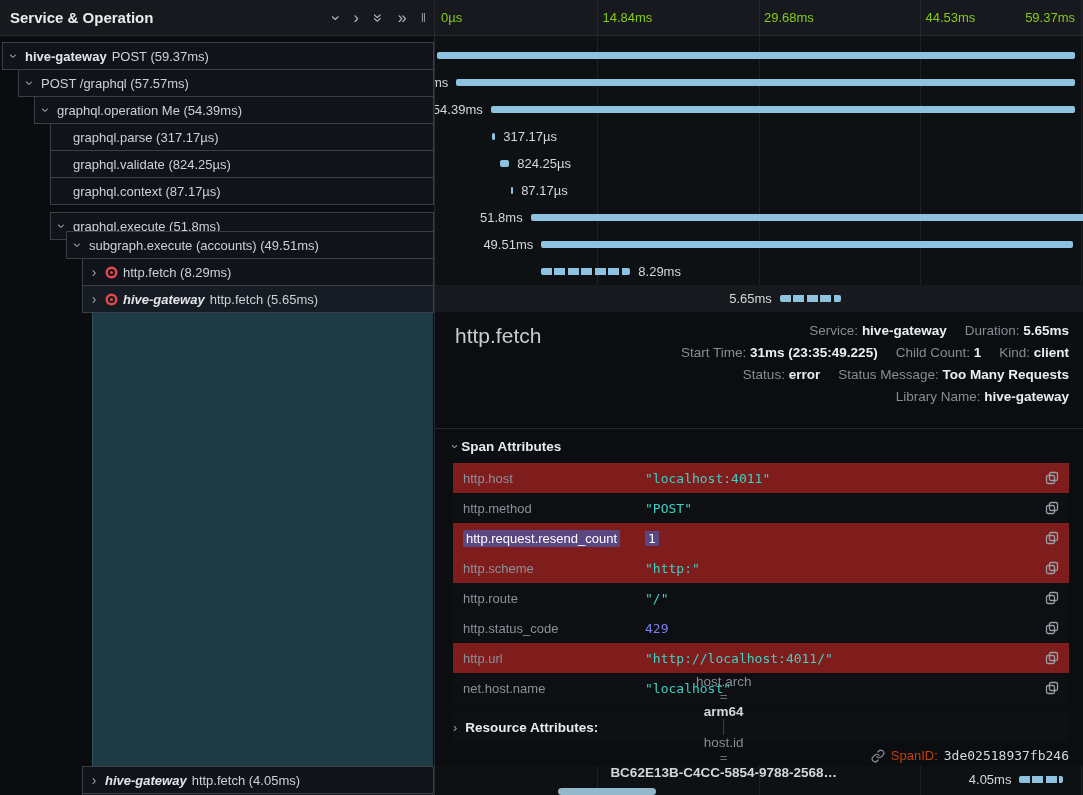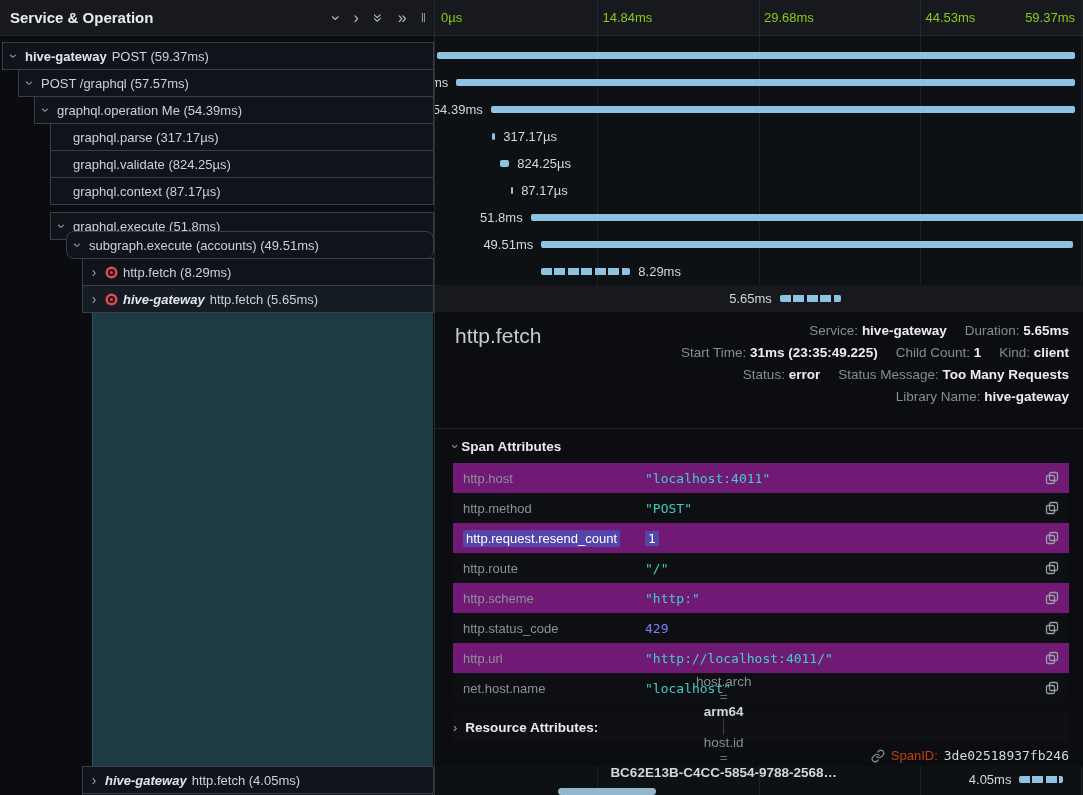--- a/index.html
+++ b/index.html
@@ -49,21 +49,21 @@
   .d-meta{position:absolute;top:8px;right:14px;text-align:right;}
   .meta-line{line-height:22px;font-size:13.5px;white-space:nowrap;}
   .mpair + .mpair{margin-left:18px;}
   .mlabel{color:#868d94;}
   .mvalue{color:#eceef0;font-weight:bold;}
   .d-divider{position:absolute;top:116px;left:0;right:0;height:1px;background:#23262b;}
   .d-sect{position:absolute;top:127px;left:18px;display:flex;align-items:center;gap:4px;cursor:pointer;}
   .schev{color:#9aa2aa;font-size:13px;line-height:1;}
   .stext{font-size:13.5px;font-weight:bold;color:#e8eaed;}
   .d-table{position:absolute;top:151px;left:18px;right:14px;}
-  .arow{display:flex;align-items:center;height:30px;background:#701a75;padding:0 10px;box-sizing:border-box;}
+  .arow{display:flex;align-items:center;height:30px;background:#7f1d1d;padding:0 10px;box-sizing:border-box;}
   .arow.odd{background:#0d0f13;}
   .akey{width:182px;flex:none;color:#8a9199;font-size:13px;white-space:nowrap;}
   .aval{flex:1;font-family:"DejaVu Sans Mono","Liberation Mono",monospace;font-size:13px;white-space:nowrap;overflow:hidden;}
   .v-str{color:var(--value-string);} .v-num{color:var(--value-number);} .v-plain{color:#e6e9ec;}
   .selbg{background:rgba(61,106,214,.55);color:#fff;border-radius:2px;padding:1px 3px;}
   .acopy{flex:none;width:20px;display:flex;justify-content:flex-end;cursor:pointer;}
   .d-res{position:absolute;top:400px;left:18px;right:14px;height:30px;display:flex;align-items:center;
        font-size:13.5px;background:rgba(255,255,255,0.015);}
   .rchev{color:#9aa2aa;font-size:13px;margin-right:8px;}
   .rhead{font-weight:bold;color:#e8eaed;}
@@ -137,21 +137,21 @@
       <div class="trow" style="top: 141px; left: 50px; height: 28px;">
     <span class="tchev" style="visibility: hidden;">›</span>
 
     <span class="tlab">graphql.context (87.17µs)</span>
   </div>
       <div class="trow" style="top: 176px; left: 50px; height: 28px;">
     <span class="tchev rot">›</span>
 
     <span class="tlab">graphql.execute (51.8ms)</span>
   </div>
-      <div class="trow" style="top: 195px; left: 66px; height: 28px; border-radius: 8px;">
+      <div class="trow" style="top: 195px; left: 66px; height: 28px;">
     <span class="tchev rot">›</span>
 
     <span class="tlab">subgraph.execute (accounts) (49.51ms)</span>
   </div>
       <div class="trow" style="top: 222px; left: 82px; height: 28px;">
     <span class="tchev">›</span>
     <svg class="err" width="13" height="13" viewBox="0 0 13 13">
       <circle cx="6.5" cy="6.5" r="4.8" fill="none" stroke="currentColor" stroke-width="2.4"></circle>
       <circle cx="6.5" cy="6.5" r="1.5" fill="currentColor"></circle>
     </svg>
@@ -265,33 +265,33 @@
         <div class="arow">
     <span class="akey"><span class="selbg">http.request.resend_count</span></span>
     <span class="aval v-plain"><span class="selbg">1</span></span>
     <span class="acopy">
       <svg width="14" height="14" viewBox="0 0 14 14" fill="none" stroke="#969ea6" stroke-width="1.3">
         <rect x="4.5" y="1.5" width="8" height="8" rx="1.5"></rect>
         <rect x="1.5" y="4.5" width="8" height="8" rx="1.5"></rect>
       </svg>
     </span>
   </div>
+        <div class="arow">
+    <span class="akey">http.scheme</span>
+    <span class="aval v-str">"http:"</span>
+    <span class="acopy">
+      <svg width="14" height="14" viewBox="0 0 14 14" fill="none" stroke="#969ea6" stroke-width="1.3">
+        <rect x="4.5" y="1.5" width="8" height="8" rx="1.5"></rect>
+        <rect x="1.5" y="4.5" width="8" height="8" rx="1.5"></rect>
+      </svg>
+    </span>
+  </div>
         <div class="arow odd">
     <span class="akey">http.route</span>
     <span class="aval v-str">"/"</span>
-    <span class="acopy">
-      <svg width="14" height="14" viewBox="0 0 14 14" fill="none" stroke="#969ea6" stroke-width="1.3">
-        <rect x="4.5" y="1.5" width="8" height="8" rx="1.5"></rect>
-        <rect x="1.5" y="4.5" width="8" height="8" rx="1.5"></rect>
-      </svg>
-    </span>
-  </div>
-        <div class="arow">
-    <span class="akey">http.scheme</span>
-    <span class="aval v-str">"http:"</span>
     <span class="acopy">
       <svg width="14" height="14" viewBox="0 0 14 14" fill="none" stroke="#969ea6" stroke-width="1.3">
         <rect x="4.5" y="1.5" width="8" height="8" rx="1.5"></rect>
         <rect x="1.5" y="4.5" width="8" height="8" rx="1.5"></rect>
       </svg>
     </span>
   </div>
         <div class="arow odd">
     <span class="akey">http.status_code</span>
     <span class="aval v-num">429</span>

